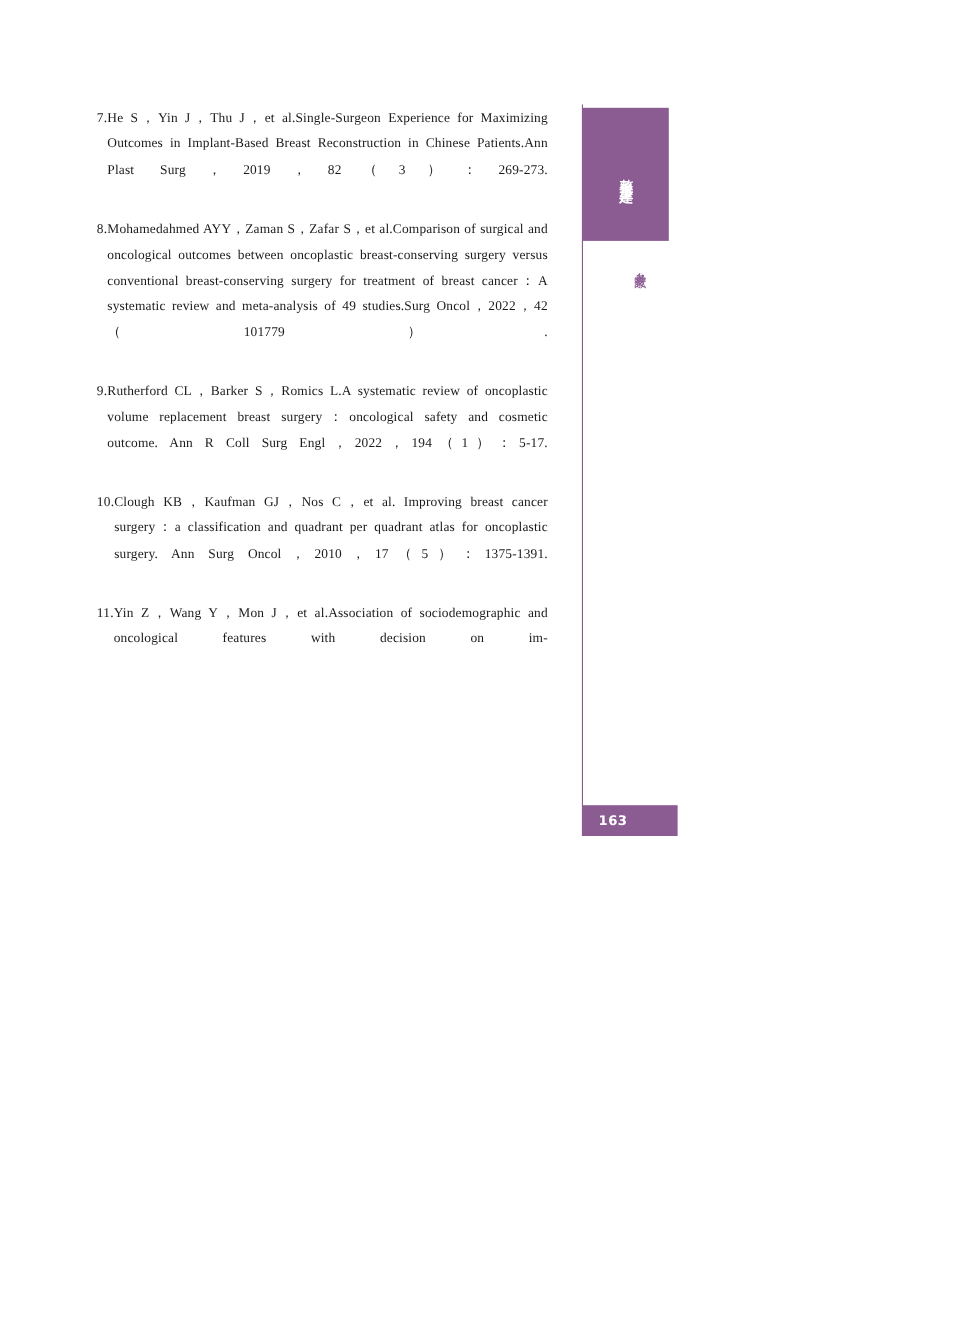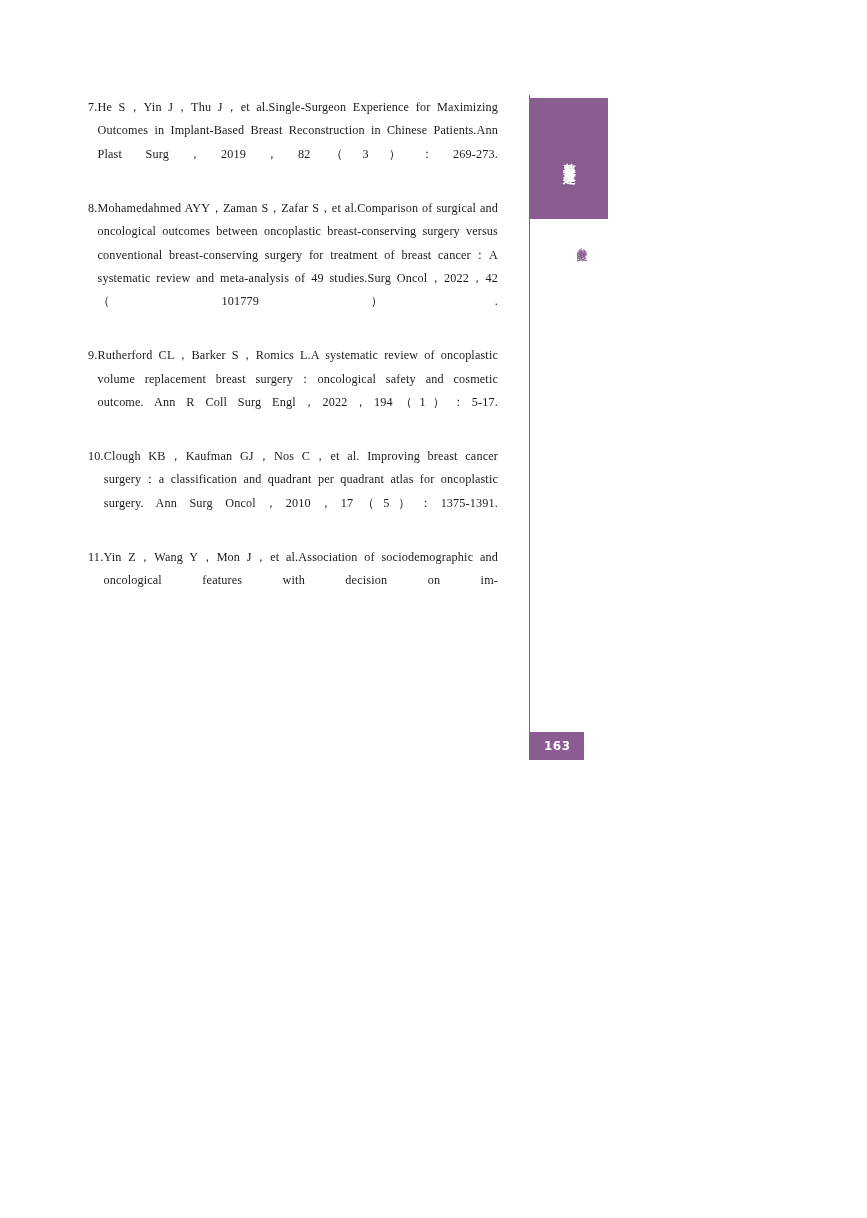--- a/index.html
+++ b/index.html
@@ -107,21 +107,21 @@
     font-size: 11px;
     letter-spacing: 1.5px;
     line-height: 1.2;
   }
 
   
   .page-num {
     position: absolute;
     left: 530px;
     top: 732px;
-    width: 54px;
+    width: 86px;
     height: 28px;
     background: #8a5c92;
     color: #ffffff;
     font-family: "DejaVu Sans", sans-serif;
     font-weight: bold;
     font-size: 12px;
     display: flex;
     align-items: center;
     padding-left: 14px;
     box-sizing: border-box;

